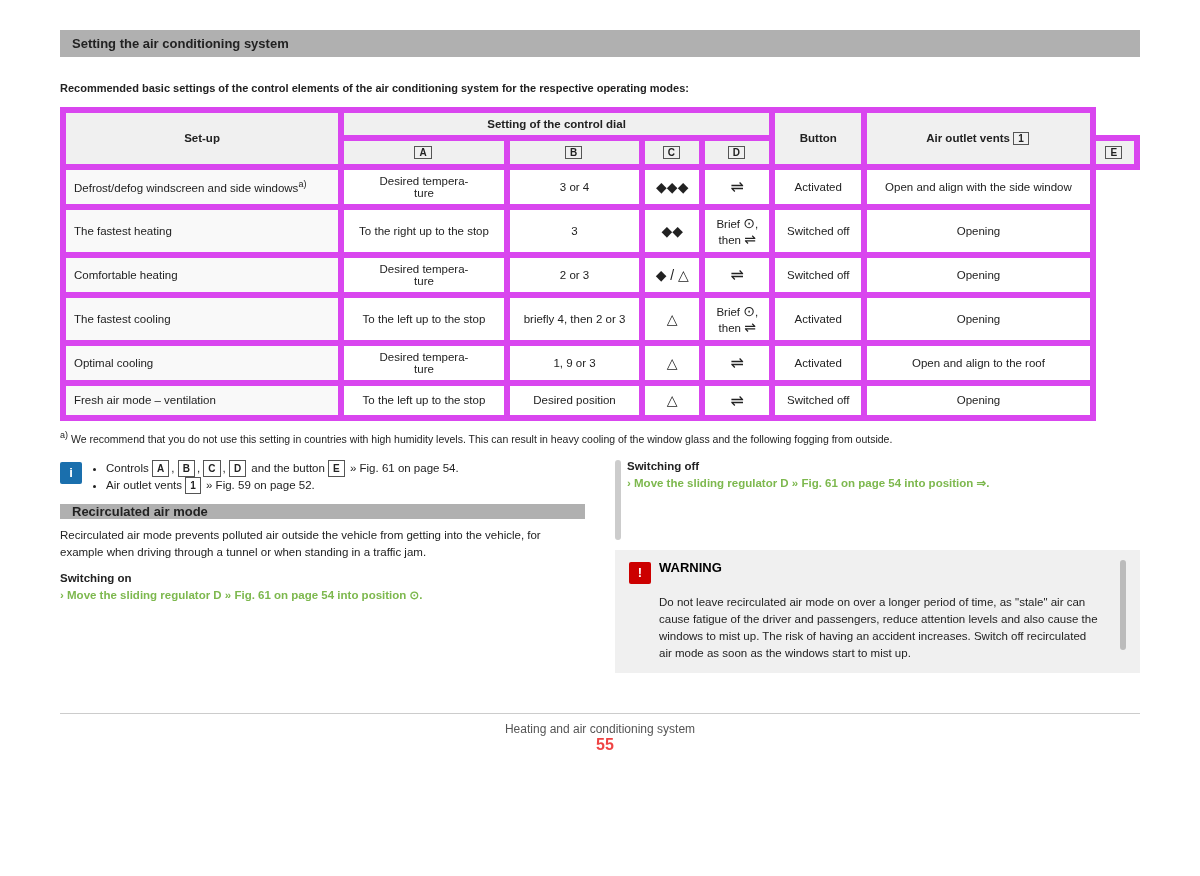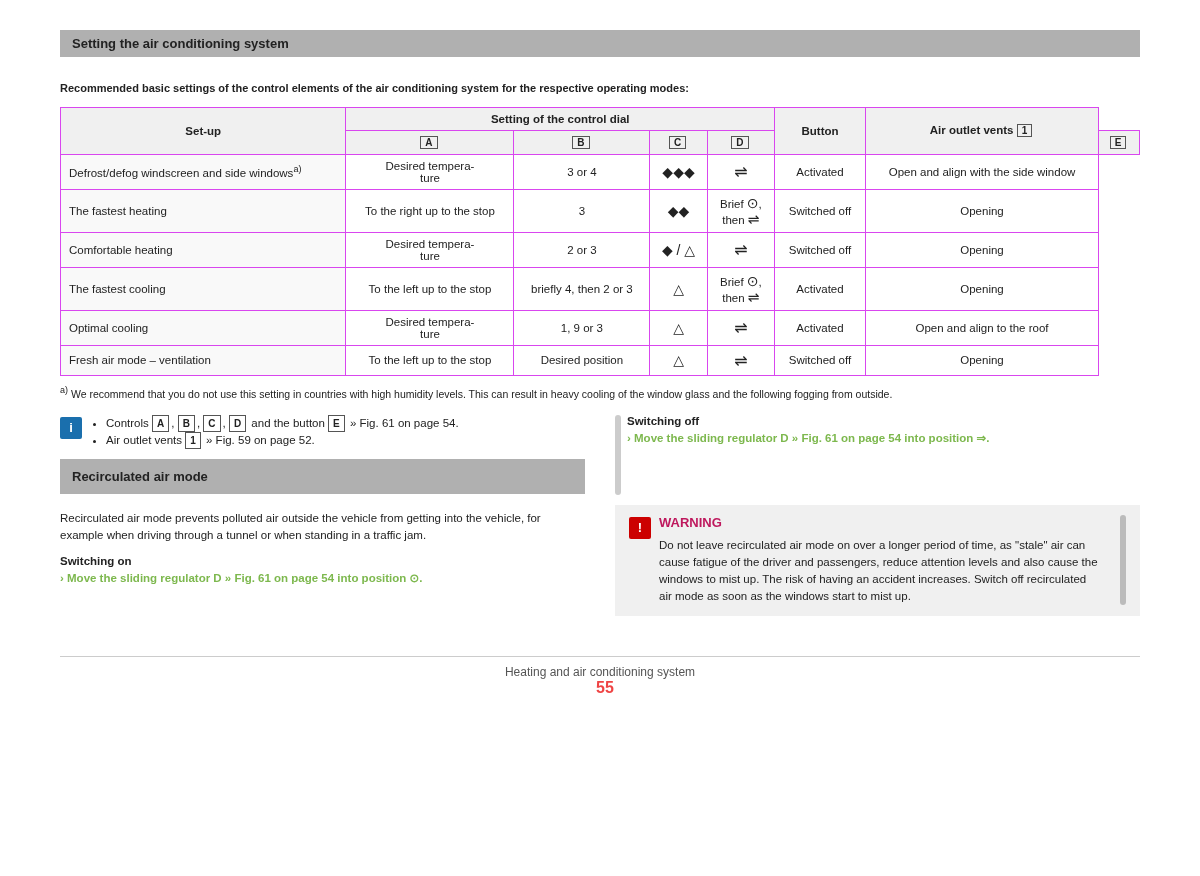--- a/index.html
+++ b/index.html
@@ -14,39 +14,39 @@
     }
     .section-header {
       background: #b0b0b0;
       padding: 6px 12px;
       font-weight: bold;
       font-size: 13px;
       margin-bottom: 23px;
     }
     .section-header-green {
       background: #b0b0b0;
-      padding: 10px 12px;
-      font-weight: bold;
-      font-size: 13px;
-      margin-bottom: 16px;
+      padding: 0 12px;
+      font-weight: bold;
+      font-size: 13px;
+      margin-bottom: 8px;
     }
     .intro-text {
       font-size: 11px;
       margin-bottom: 10px;
       line-height: 1.5;
       font-weight: bold;
     }
     table.main-table {
       width: 100%;
       border-collapse: collapse;
       font-size: 11.5px;
       margin-bottom: 8px;
     }
     table.main-table th, table.main-table td {
-      border: 1px solid #d946ef;
+      border: 6px solid #d946ef;
       padding: 5px 8px;
       text-align: center;
       vertical-align: middle;
     }
     table.main-table th {
       background: #f0f0f0;
       font-weight: bold;
     }
     table.main-table td.left-col {
       text-align: left;
@@ -125,22 +125,22 @@
       display: flex;
       align-items: center;
       justify-content: center;
       flex-shrink: 0;
       border-radius: 2px;
       margin-top: 2px;
     }
     .warning-title {
       font-weight: bold;
       font-size: 13px;
-      color: #be185d;
-      margin-bottom: 7px;
+      color: #000000;
+      margin-bottom: 19px;
     }
     .warning-body {
       font-size: 11.5px;
       line-height: 1.5;
     }
     .switching-on {
       font-weight: bold;
       font-size: 11.5px;
       margin-bottom: 4px;
     }

